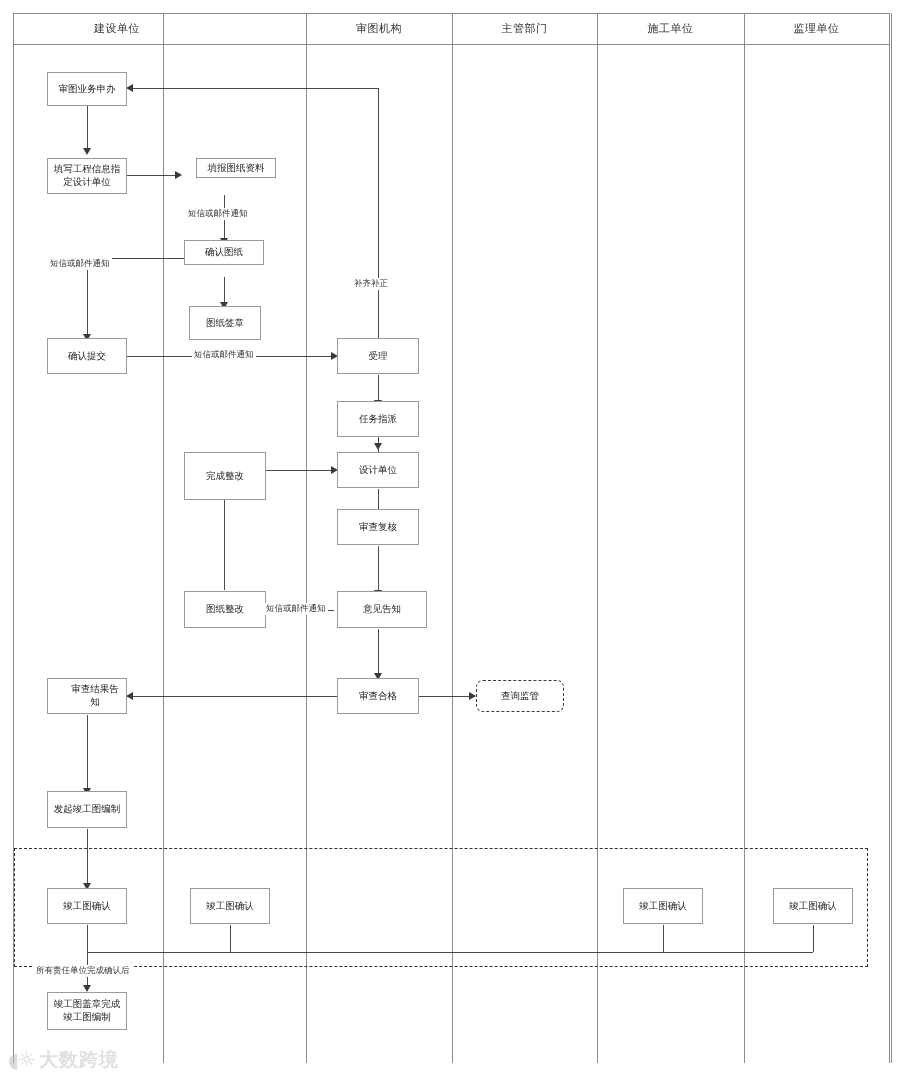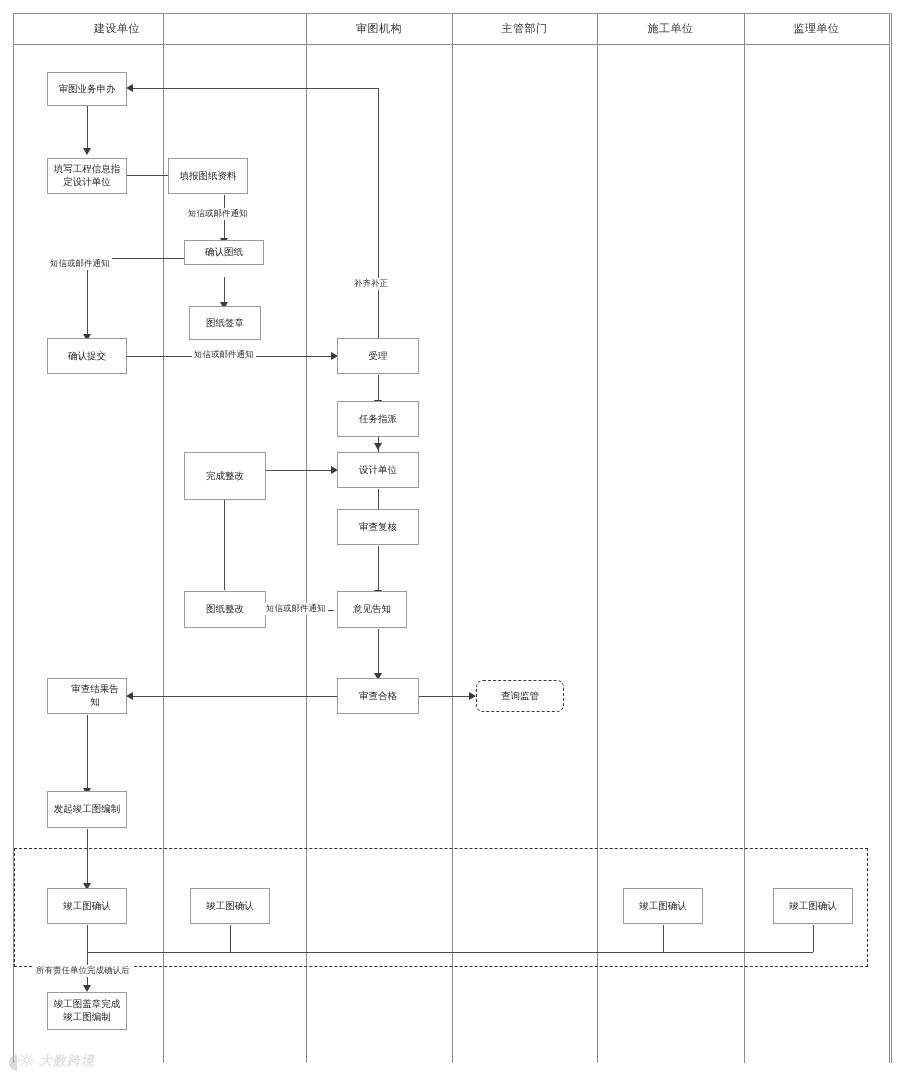--- a/index.html
+++ b/index.html
@@ -35,21 +35,21 @@
   .elabel{position:absolute;font-size:8.5px;color:#333;background:#fff;
           padding:0 2px;white-space:nowrap;z-index:7;}
 
   .group-dash{position:absolute;border:1.6px dashed #2f2f2f;z-index:2;
               background:transparent;}
 
   
   .wm{position:absolute;left:8px;bottom:4px;display:flex;align-items:center;
       gap:5px;opacity:.5;z-index:9;}
   .wm-mark{font-size:21px;color:#b9b9b9;font-weight:bold;letter-spacing:-2px;}
-  .wm-text{font-size:13px;color:#c2c2c2;font-weight:bold;letter-spacing:1px;font-style:italic;}
+  .wm-text{font-size:19px;color:#c2c2c2;font-weight:bold;letter-spacing:1px;}
 </style>
 </head>
 <body>
 
 <div id="stage">
 
   <div class="lane-grid">
     <div class="lane-col" style="left:0;"></div>
     <div class="lane-col" style="left:150px;"></div>
     <div class="lane-col" style="left:293px;"></div>
@@ -140,39 +140,39 @@
   <div class="ln lnh" style="left:625px;top:952px;width:38px;"></div>
   <div class="ln lnv" style="left:813px;top:925px;height:27px;"></div>
   <div class="ln lnh" style="left:663px;top:952px;width:150px;"></div>
   <div class="arrow ar-down" style="left:83px;top:985px;"></div>
   <div class="elabel" style="left:34px;top:965px;">所有责任单位完成确认后</div>
 
   <div class="node" style="left:47px;top:72px;width:80px;height:34px;">审图业务申办</div>
 
   <div class="node" style="left:47px;top:158px;width:80px;height:36px;">填写工程信息指定设计单位</div>
 
-  <div class="node" style="left:168px;top:158px;width:80px;height:36px;">填报图纸资料</div>
+  <div class="node" style="left:196px;top:158px;width:80px;height:20px;">填报图纸资料</div>
 
   <div class="node" style="left:184px;top:240px;width:80px;height:25px;">确认图纸</div>
 
   <div class="node" style="left:189px;top:306px;width:72px;height:34px;">图纸签章</div>
 
   <div class="node" style="left:47px;top:338px;width:80px;height:36px;">确认提交</div>
 
   <div class="node" style="left:337px;top:338px;width:82px;height:36px;">受理</div>
 
   <div class="node" style="left:337px;top:401px;width:82px;height:36px;">任务指派</div>
 
   <div class="node" style="left:337px;top:452px;width:82px;height:36px;">设计单位</div>
 
   <div class="node" style="left:337px;top:509px;width:82px;height:36px;">审查复核</div>
 
   <div class="node" style="left:184px;top:452px;width:82px;height:48px;">完成整改</div>
 
-  <div class="node" style="left:337px;top:591px;width:70px;height:37px;">意见告知</div>
+  <div class="node" style="left:337px;top:591px;width:90px;height:37px;">意见告知</div>
 
   <div class="node" style="left:184px;top:591px;width:82px;height:37px;">图纸整改</div>
 
   <div class="node" style="left:337px;top:678px;width:82px;height:36px;">审查合格</div>
 
   <div class="node dashed" style="left:476px;top:680px;width:88px;height:32px;">查询监管</div>
 
   <div class="node" style="left:47px;top:678px;width:80px;height:36px;padding-left:19px;">审查结果告知</div>
 
   <div class="node" style="left:47px;top:791px;width:80px;height:37px;">发起竣工图编制</div>

